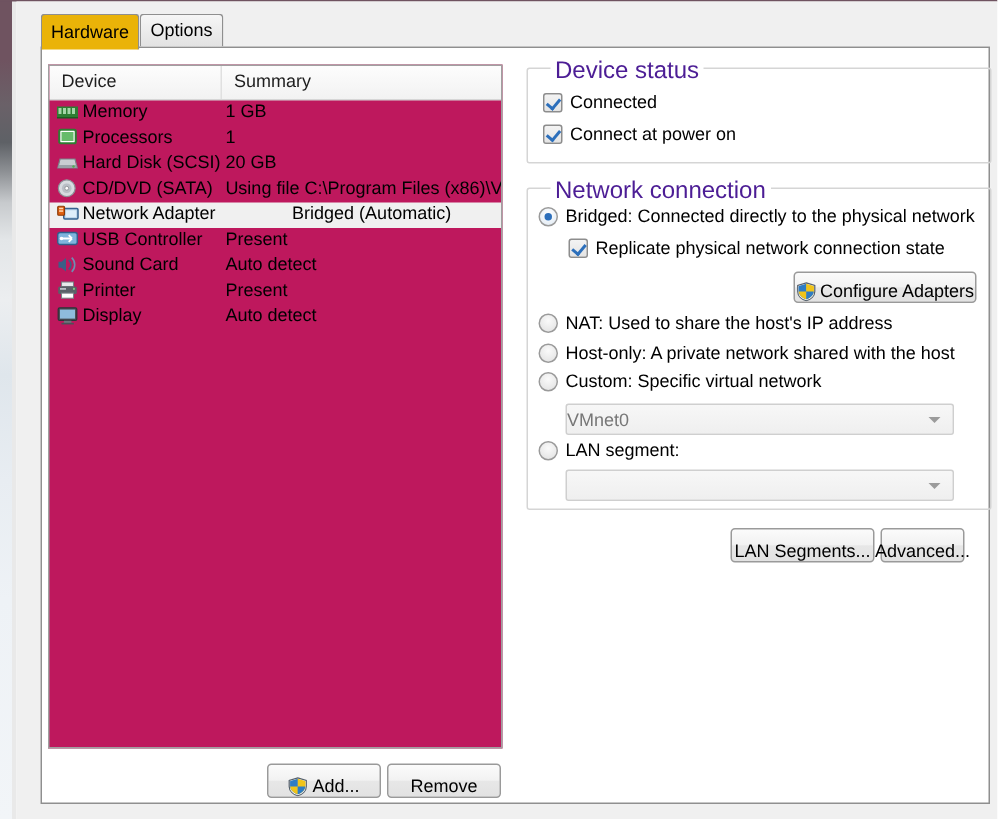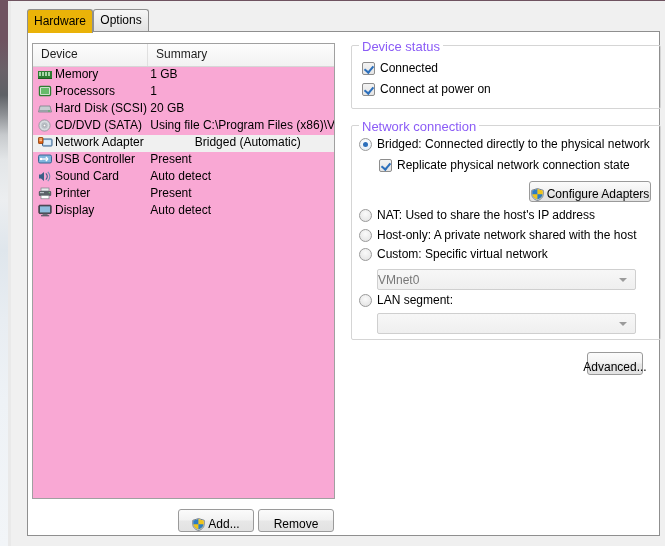--- a/index.html
+++ b/index.html
@@ -67,21 +67,21 @@
   
   #tabpage{
     position:absolute;left:16px;top:30px;width:633px;height:505px;
     background:#ffffff;
     border:1px solid #8f8f8f;
     box-sizing:border-box;
   }
   
   #devicepanel{
     position:absolute;left:21px;top:42px;width:303px;height:456px;
-    background:#f9a8d4;
+    background:#be185d;
     border:1px solid #a0a0a0;
     box-sizing:border-box;
   }
   #listheader{
     position:relative;height:22px;
     background:linear-gradient(to bottom,#fdfdfd,#f2f2f2);
     border-bottom:1px solid #d6d6d6;
   }
   .hdr-cell{
     position:absolute;top:0;height:22px;line-height:21px;
@@ -126,23 +126,23 @@
     width:13px;height:13px;flex:0 0 13px;position:relative;
   }
   
   .groupbox{
     position:absolute;
     border:1px solid #d5d5d5;
     border-radius:2px;
     box-sizing:border-box;
   }
   .grouptitle{
-    position:absolute;top:-7px;left:7px;
+    position:absolute;top:-7px;left:15px;
     background:#ffffff;padding:0 3px;
-    font-size:13px;color:#8b5cf6;
+    font-size:16px;color:#4c1d95;
   }
   #gb-devstatus{left:340px;top:44px;width:310px;height:64px;}
   #gb-netconn{left:340px;top:124px;width:310px;height:215px;}
   
   .chk{
     width:13px;height:13px;flex:0 0 13px;box-sizing:border-box;
     border:1px solid #8d8d8d;border-radius:2px;
     background:linear-gradient(to bottom,#f3f3f3,#e4e4e4);
     position:relative;
   }
@@ -400,17 +400,20 @@
   <div class="optrow" style="left:348px;top:292px;">
     <span class="rdo"></span>
     <span>LAN segment:</span>
   </div>
 
   <div class="combo" id="combo-lanseg">
     <span></span>
     <span class="arrow"></span>
   </div>
 
+  <div class="btn" id="btn-lanseg">
+    <span>LAN Segments...</span>
+  </div>
   <div class="btn" id="btn-advanced">
     <span>Advanced...</span>
   </div>
 
 </div>
 
 </body></html>

